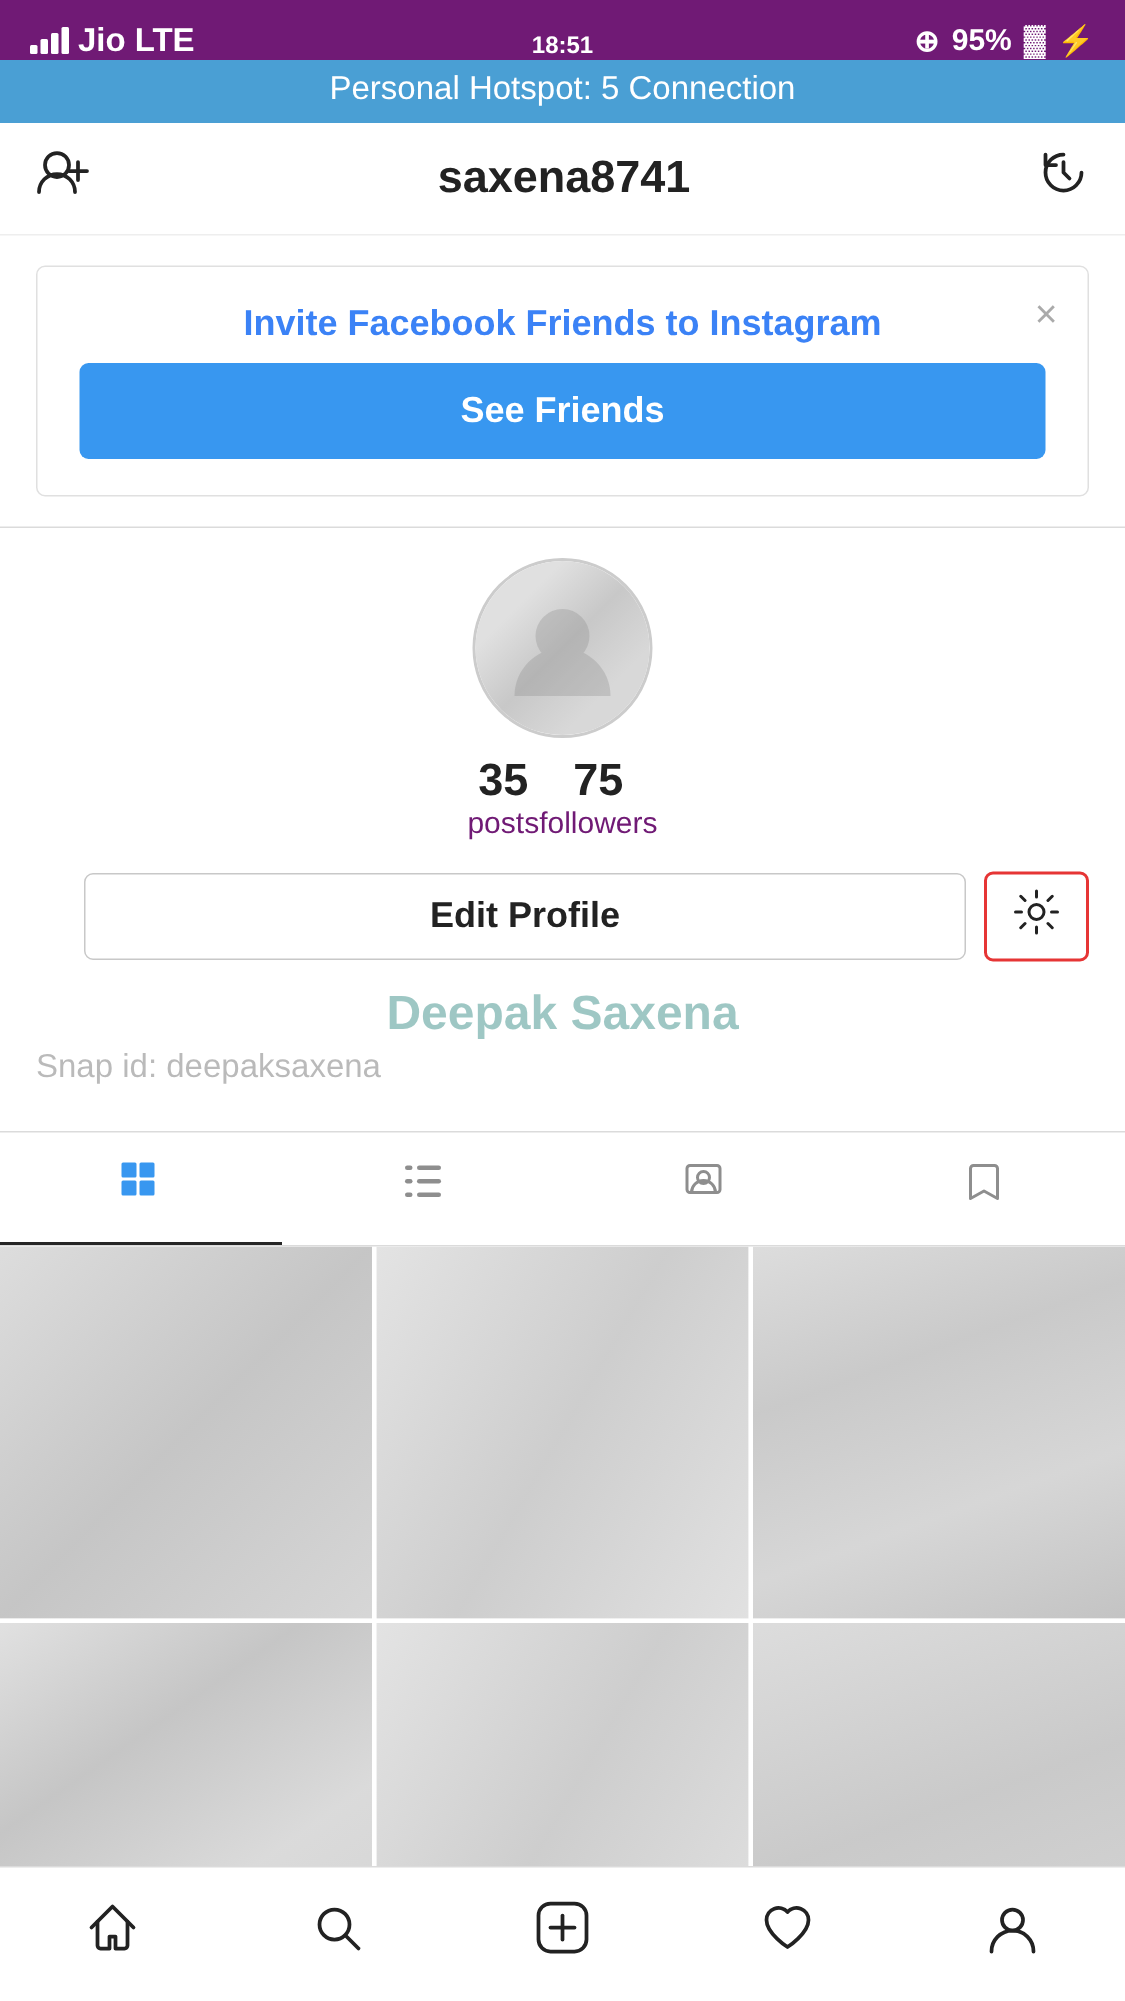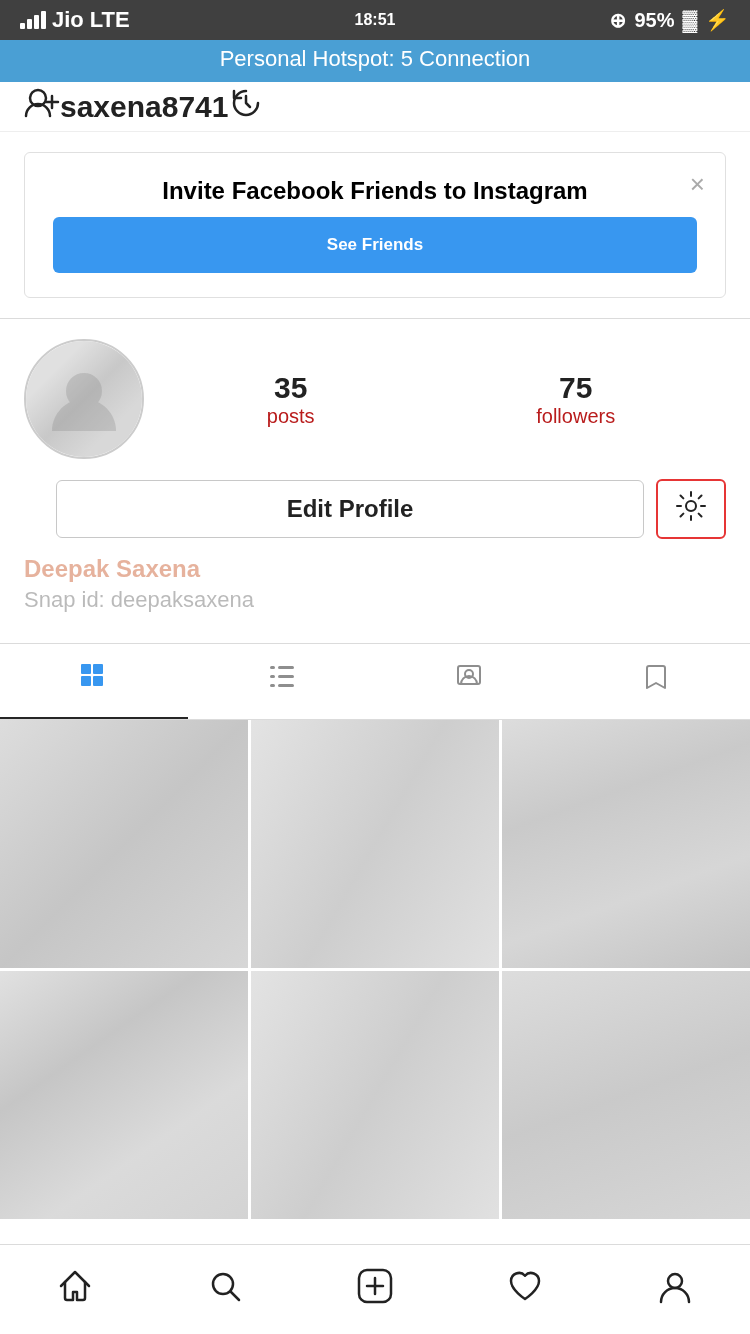--- a/index.html
+++ b/index.html
@@ -7,24 +7,24 @@
     body {
       width: 750px;
       min-height: 1334px;
       font-family: -apple-system, BlinkMacSystemFont, 'Segoe UI', sans-serif;
       background: #fff;
       overflow-x: hidden;
     }
 
     
     .status-bar {
-      background: #404040;
+      background: #701a75;
       height: 40px;
       display: flex;
-      align-items: center;
+      align-items: flex-end;
       justify-content: space-between;
       padding: 0 20px;
       color: white;
       font-size: 22px;
       font-weight: 600;
     }
     .status-left { display: flex; align-items: center; gap: 6px; }
     .status-center { position: absolute; left: 50%; transform: translateX(-50%); font-size: 16px; font-weight: 600; }
     .status-right { display: flex; align-items: center; gap: 8px; font-size: 20px; }
 
@@ -34,21 +34,22 @@
       text-align: center;
       color: white;
       font-size: 22px;
       padding: 6px 0 10px;
     }
 
     
     .top-nav {
       display: flex;
       align-items: center;
-      padding: 4px 24px;
+      justify-content: space-between;
+      padding: 16px 24px;
       border-bottom: 1px solid #eee;
       background: #fff;
     }
     .top-nav-title {
       font-size: 30px;
       font-weight: 700;
       color: #222;
     }
     .nav-icon-btn {
       background: none;
@@ -74,36 +75,36 @@
       font-size: 26px;
       color: #aaa;
       cursor: pointer;
       background: none;
       border: none;
     }
     .invite-title {
       font-size: 24px;
       font-weight: 700;
       text-align: center;
-      color: #000000;
+      color: #3b82f6;
       margin-bottom: 12px;
     }
     .invite-desc {
       font-size: 22px;
       color: #888;
       text-align: center;
       line-height: 1.4;
       margin-bottom: 20px;
     }
     .see-friends-btn {
       display: block;
       width: 100%;
       background: #3897f0;
       color: white;
-      font-size: 17px;
+      font-size: 24px;
       font-weight: 600;
       padding: 18px;
       border: none;
       border-radius: 6px;
       cursor: pointer;
       text-align: center;
     }
 
     
     .divider { height: 1px; background: #dbdbdb; }
@@ -111,20 +112,21 @@
     
     .profile-section {
       padding: 20px 24px 10px;
       background: #fff;
     }
     .profile-top {
       display: flex;
       align-items: center;
       gap: 12px;
       margin-bottom: 20px;
+      flex-direction: column;
     }
     .avatar-wrap {
       width: 120px;
       height: 120px;
       border-radius: 50%;
       overflow: hidden;
       border: 2px solid #ccc;
       flex-shrink: 0;
     }
     .avatar-placeholder {
@@ -145,21 +147,21 @@
       text-align: center;
     }
     .stat-number {
       font-size: 30px;
       font-weight: 700;
       color: #222;
       display: block;
     }
     .stat-label {
       font-size: 20px;
-      color: #b91c1c;
+      color: #701a75;
     }
 
     
     .edit-profile-row {
       display: flex;
       gap: 12px;
       margin-bottom: 16px;
       align-items: center;
       margin-left: 32px;
     }
@@ -183,25 +185,26 @@
       border-radius: 6px;
       cursor: pointer;
       display: flex;
       align-items: center;
       justify-content: center;
       font-size: 28px;
     }
 
     
     .profile-name {
-      font-size: 24px;
+      font-size: 32px;
       font-weight: 700;
-      color: #c2410c;
+      color: #0f766e;
       margin-bottom: 4px;
       opacity: 0.4;
+      text-align: center;
     }
     .profile-handle {
       font-size: 22px;
       color: #555;
       opacity: 0.4;
     }
 
     
     .tabs-row {
       display: flex;

